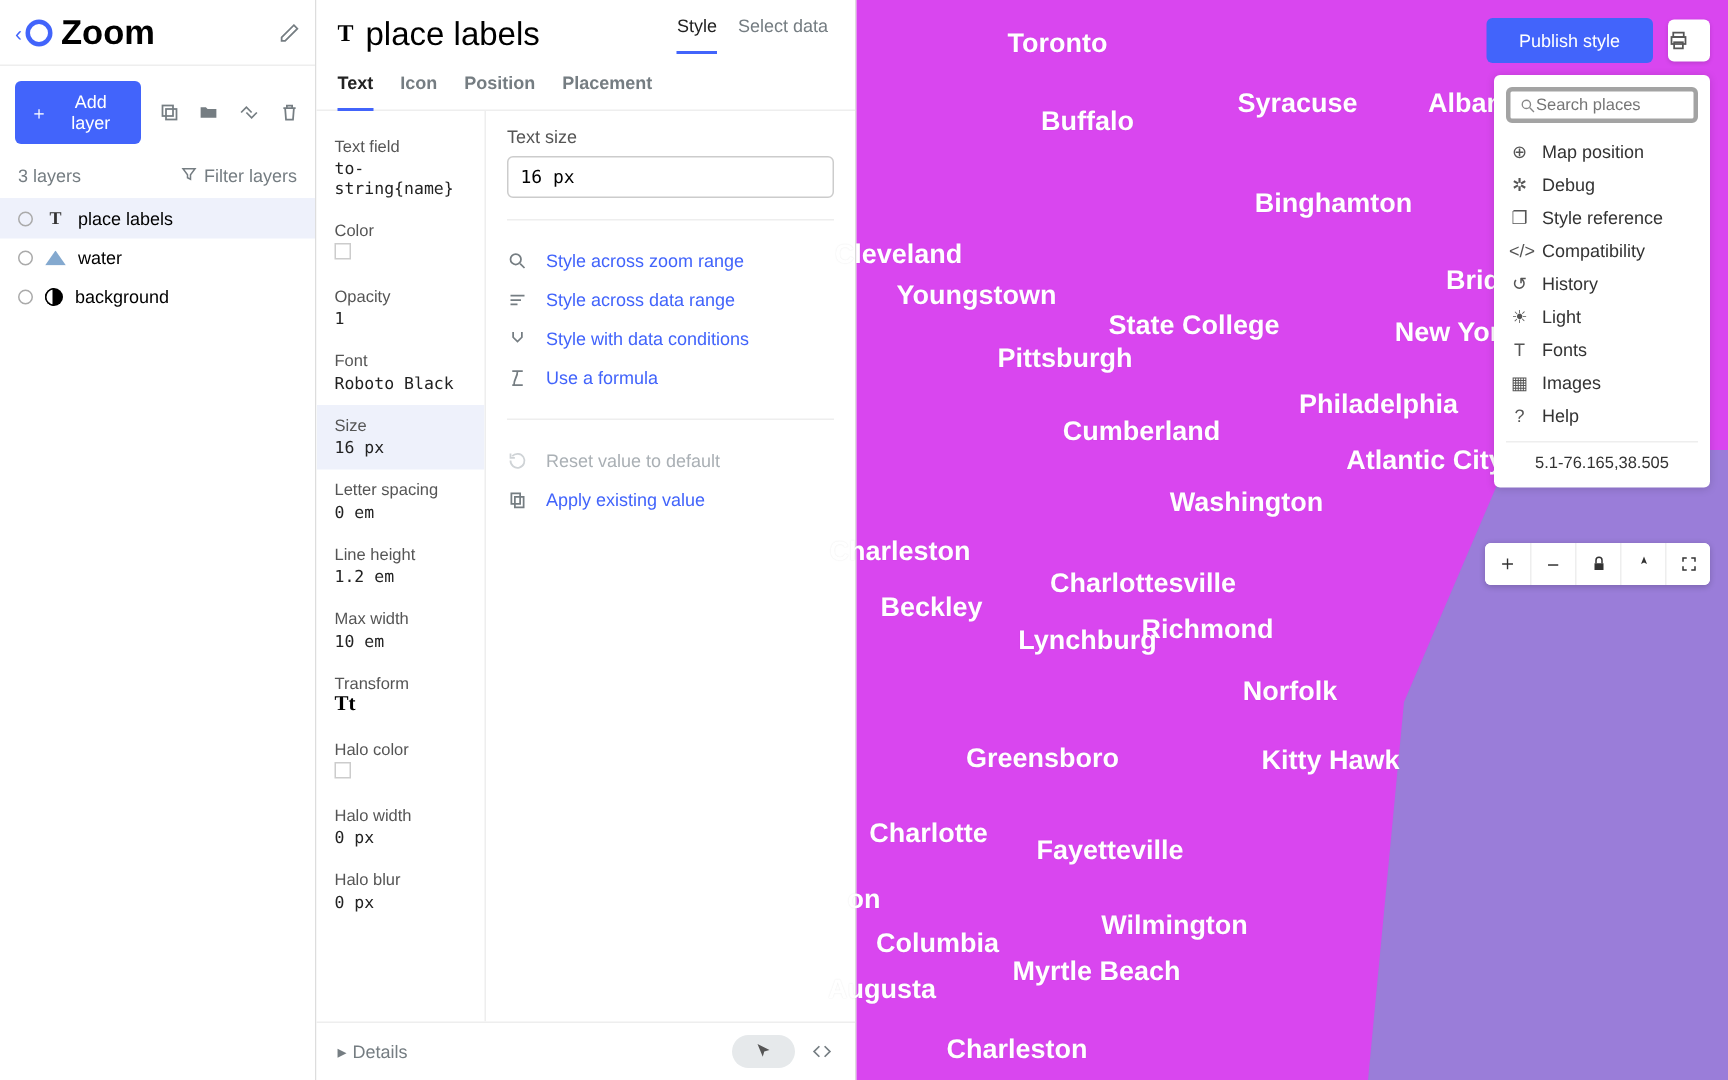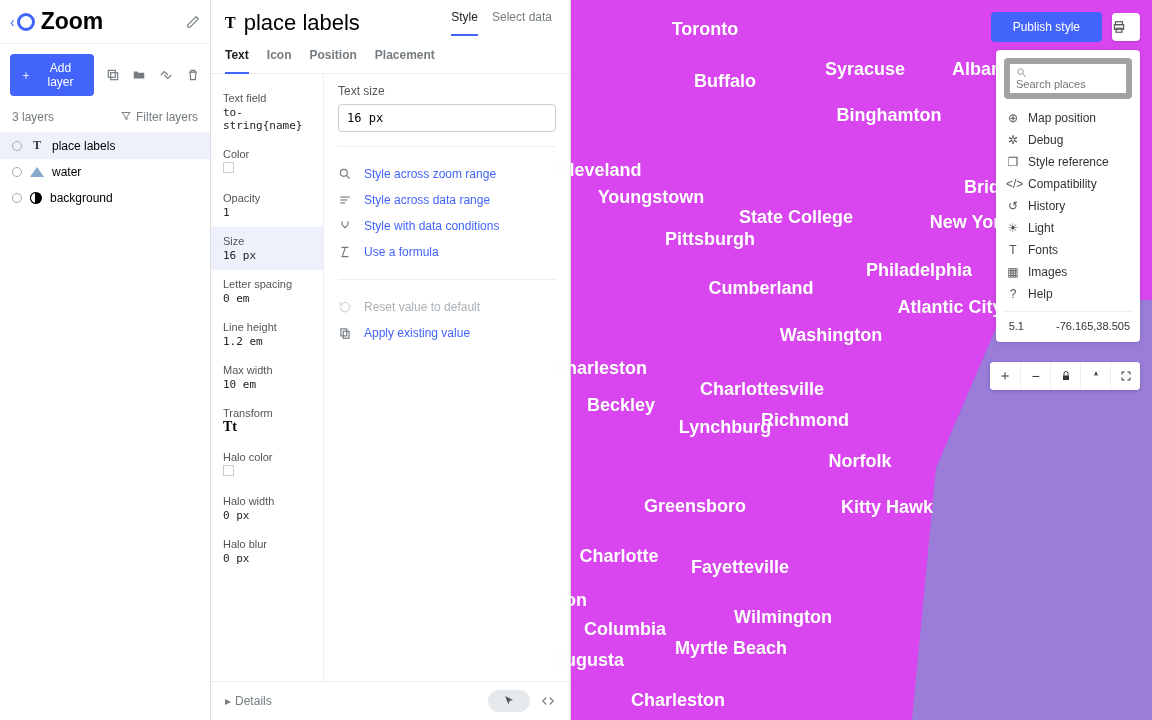--- a/index.html
+++ b/index.html
@@ -65,25 +65,25 @@
     .water-overlay { position: absolute; right: 0; top: 300px; width: 240px; height: 420px; background: #6fa1ca; clip-path: polygon(40% 0, 100% 0, 100% 100%, 0% 100%, 10% 40%); opacity: 0.6;}
     .city-label { position: absolute; color: #fff; font-weight: 900; font-size: 18px; font-family: "Arial Black", sans-serif; transform: translate(-50%, -50%); white-space: nowrap; text-shadow: 0 0 1px rgba(0,0,0,0.1); }
 
     
     .top-right { position: absolute; top: 12px; right: 12px; display: flex; gap: 10px; align-items: center; }
     .publish-btn { background: #4264fb; color: #fff; border: none; border-radius: 4px; padding: 8px 22px; font-size: 12px; cursor: pointer; }
     .print-btn { background: #fff; border: none; border-radius: 4px; width: 28px; height: 28px; box-shadow: 0 1px 3px rgba(0,0,0,0.15); color: #555; cursor: pointer; }
 
     
     .right-panel { position: absolute; top: 50px; right: 12px; width: 144px; background: #fff; border-radius: 4px; box-shadow: 0 1px 6px rgba(0,0,0,0.15); padding: 8px; }
-    .search-wrap { display: flex; border: 6px solid #a3a3a3; border-radius: 4px; padding: 3px 6px; margin-bottom: 8px; flex-direction: column; }
+    .search-wrap { display: flex; align-items: center; border: 3px solid #a3a3a3; border-radius: 4px; padding: 3px 6px; margin-bottom: 8px; }
     .search-wrap input { border: none; outline: none; font-size: 11px; width: 100%; }
     .rp-item { display: flex; align-items: center; gap: 8px; padding: 4px 2px; font-size: 12px; color: #333; cursor: pointer; }
     .rp-icon { width: 14px; text-align: center; color: #555; font-size: 12px;}
-    .coord-bar { font-family: "Menlo", monospace; font-size: 11px; padding: 8px 2px 2px; display: flex; justify-content: flex-end; border-top: 1px solid #eee; margin-top: 6px; color: #333; gap: 32px;}
+    .coord-bar { font-family: "Menlo", monospace; font-size: 11px; padding: 8px 2px 2px; display: flex; justify-content: center; border-top: 1px solid #eee; margin-top: 6px; color: #333;}
 
     
     .zoom-controls { position: absolute; bottom: 330px; right: 12px; display: flex; background: #fff; border-radius: 4px; box-shadow: 0 1px 4px rgba(0,0,0,0.2); overflow: hidden; }
     .zoom-controls button { width: 30px; height: 28px; border: none; background: #fff; border-left: 1px solid #eee; cursor: pointer; color: #333; font-size: 14px; display: flex; align-items: center; justify-content: center;}
     .zoom-controls button:first-child { border-left: none; }
 
     svg { display: block; }
   </style>
 </head>
 <body>
@@ -177,20 +177,24 @@
         <div class="prop-label">Text field</div>
         <div class="prop-value">to-string{name}</div>
       </div>
       <div class="prop-item big-spacing">
         <div class="prop-label">Color</div>
         <span class="color-swatch-sm"></span>
       </div>
       <div class="prop-item big-spacing">
         <div class="prop-label">Opacity</div>
         <div class="prop-value">1</div>
+      </div>
+      <div class="prop-item big-spacing">
+        <div class="prop-label">Font</div>
+        <div class="prop-value">Roboto Black</div>
       </div>
       <div class="prop-item big-spacing selected">
         <div class="prop-label">Size</div>
         <div class="prop-value">16 px</div>
       </div>
       <div class="prop-item big-spacing">
         <div class="prop-label">Letter spacing</div>
         <div class="prop-value">0 em</div>
       </div>
       <div class="prop-item big-spacing">
@@ -303,21 +307,21 @@
 </div>
 
 <div class="map-area">
   <div class="water-overlay"></div>
   <div id="city-labels">
       <div class="city-label" style="left: 134px; top: 29px;">Toronto</div>
       <div class="city-label" style="left: 154px; top: 81px;">Buffalo</div>
       <div class="city-label" style="left: 294px; top: 69px;">Syracuse</div>
       <div class="city-label" style="left: 411px; top: 69px;">Albany</div>
       <div class="city-label" style="left: 28px; top: 170px;">Cleveland</div>
-      <div class="city-label" style="left: 318px; top: 115px; text-align: right;">Binghamton</div>
+      <div class="city-label" style="left: 318px; top: 136px; text-align: right;">Binghamton</div>
       <div class="city-label" style="left: 80px; top: 197px;">Youngstown</div>
       <div class="city-label" style="left: 225px; top: 217px;">State College</div>
       <div class="city-label" style="left: 399px; top: 222px;">New York</div>
       <div class="city-label" style="left: 139px; top: 239px;">Pittsburgh</div>
       <div class="city-label" style="left: 411px; top: 187px;">Brid</div>
       <div class="city-label" style="left: 348px; top: 270px;">Philadelphia</div>
       <div class="city-label" style="left: 190px; top: 288px;">Cumberland</div>
       <div class="city-label" style="left: 379px; top: 307px;">Atlantic City</div>
       <div class="city-label" style="left: 29px; top: 368px;">Charleston</div>
       <div class="city-label" style="left: 260px; top: 335px;">Washington</div>

